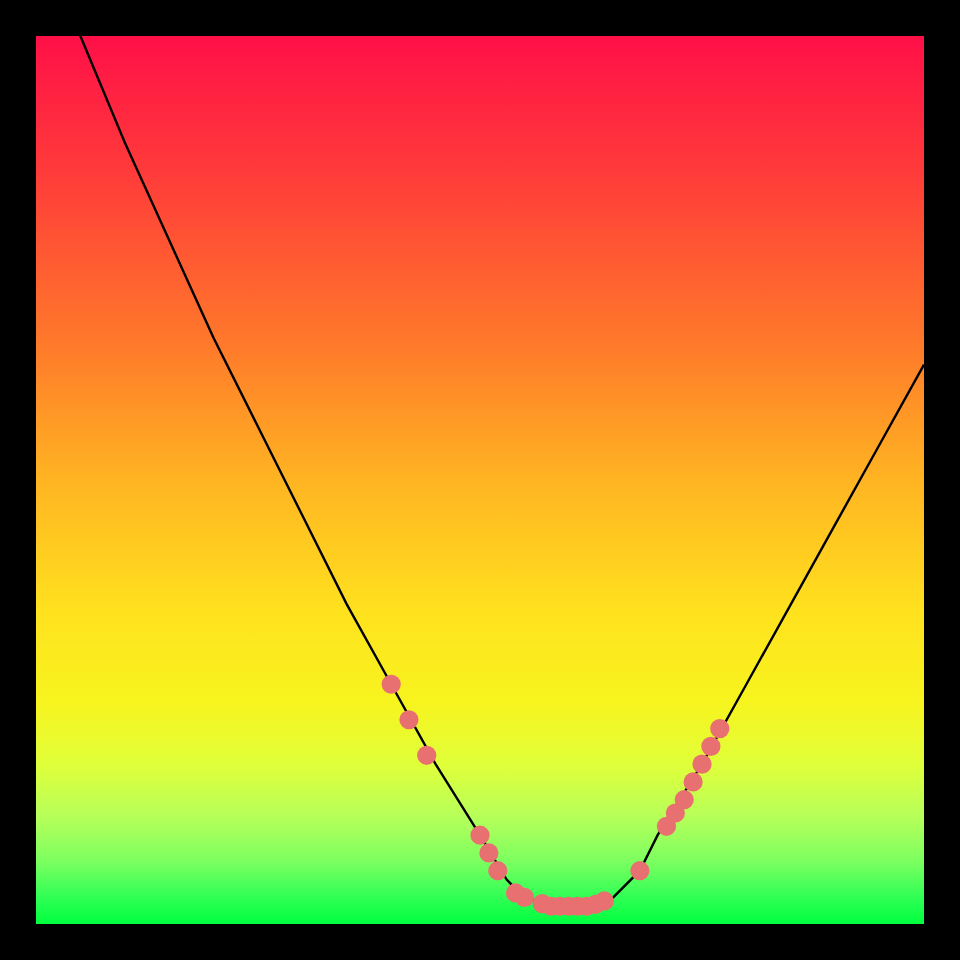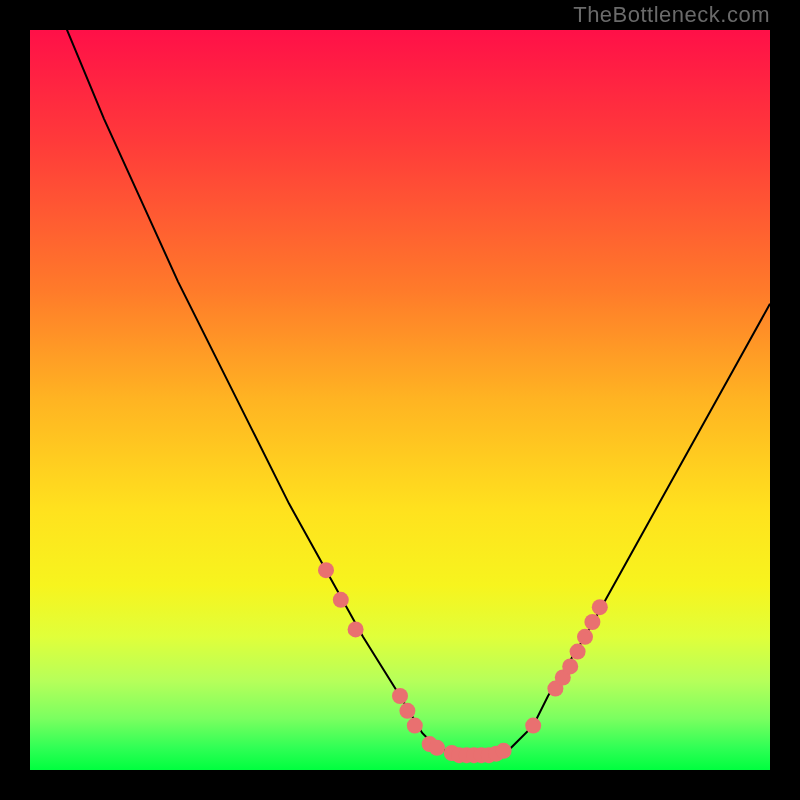--- a/index.html
+++ b/index.html
@@ -87,14 +87,13 @@
           <circle cx="525.4" cy="658.6" r="8" fill="#e97070"></circle>
           <circle cx="532.8" cy="647.5" r="8" fill="#e97070"></circle>
           <circle cx="540.2" cy="636.4" r="8" fill="#e97070"></circle>
           <circle cx="547.6" cy="621.6" r="8" fill="#e97070"></circle>
           <circle cx="555.0" cy="606.8" r="8" fill="#e97070"></circle>
           <circle cx="562.4" cy="592.0" r="8" fill="#e97070"></circle>
           <circle cx="569.8" cy="577.2" r="8" fill="#e97070"></circle>
         </g>
     </svg>
   </div>
-  <div class="watermark">TheBottleneck.com</div>
 </div>
 
 </body></html>

